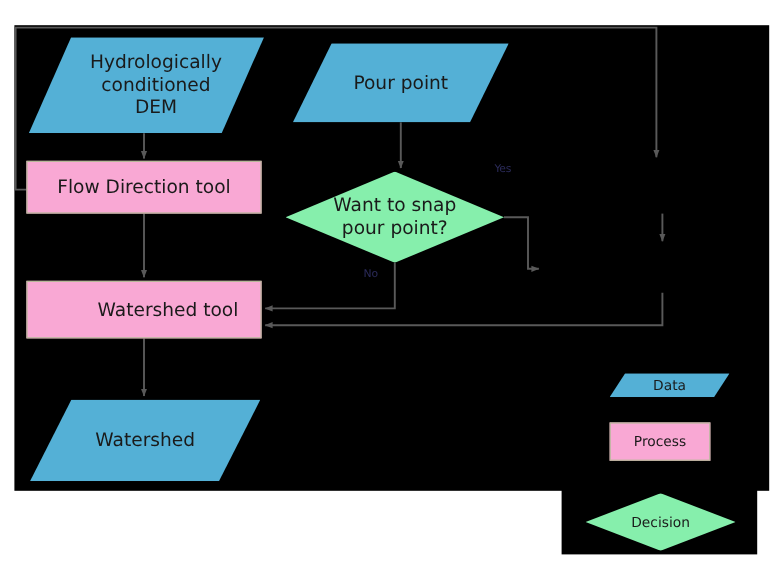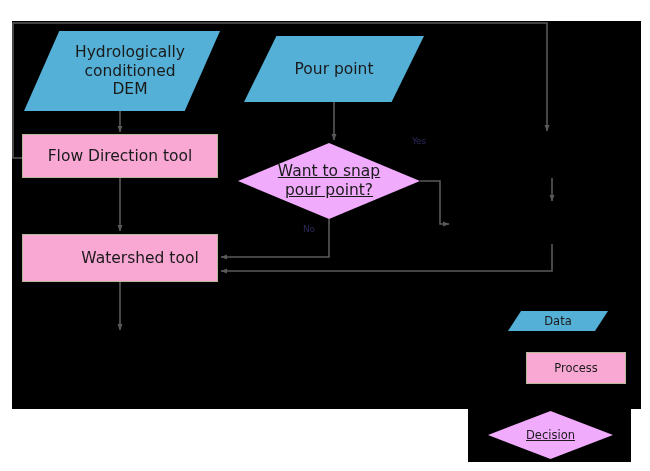--- a/index.html
+++ b/index.html
@@ -61,25 +61,24 @@
   .data-shape {
     background: #54b0d6;
     justify-content: center;
     text-align: center;
   }
   .skew-lg { clip-path: polygon(18% 0, 100% 0, 82% 100%, 0 100%); }
   .skew-sm { clip-path: polygon(13% 0, 100% 0, 87% 100%, 0 100%); }
 
   
   .decision {
-    background: #f0abfc;
+    background: #86efac;
     clip-path: polygon(50% 0, 100% 50%, 50% 100%, 0 50%);
     justify-content: center;
     text-align: center;
-    text-decoration: underline;
   }
 
   .lbl {
     display: block;
     line-height: 1.22;
     pointer-events: none;
   }
 
   
   #node-dem {
@@ -123,21 +122,21 @@
     left: 25px; top: 333px; width: 192px; height: 68px;
     font-size: 15.5px;
   }
 
   
   #legend-data {
     left: 508px; top: 311px; width: 100px; height: 20px;
     font-size: 11.5px;
   }
   #legend-process {
-    left: 526px; top: 352px; width: 100px; height: 32px;
+    left: 508px; top: 352px; width: 84px; height: 32px;
     font-size: 11.5px;
   }
   #legend-decision {
     left: 488px; top: 411px; width: 125px; height: 48px;
     font-size: 11.5px;
   }
 
   
   .edge-label {
     position: absolute;
@@ -200,20 +199,23 @@
 
   <div class="node decision" id="node-decision">
     <span class="lbl"><span>Want to snap</span><br><span>pour point?</span></span>
   </div>
 
 
   <div class="node process" id="node-watershedtool">
     <span class="lbl">Watershed tool</span>
   </div>
 
+  <div class="node data-shape skew-lg" id="node-watershed">
+    <span class="lbl">Watershed</span>
+  </div>
 
   <span class="edge-label" id="label-yes">Yes</span>
   <span class="edge-label" id="label-no">No</span>
 
   <div class="node data-shape skew-sm" id="legend-data">
     <span class="lbl">Data</span>
   </div>
 
   <div class="node process" id="legend-process">
     <span class="lbl">Process</span>

